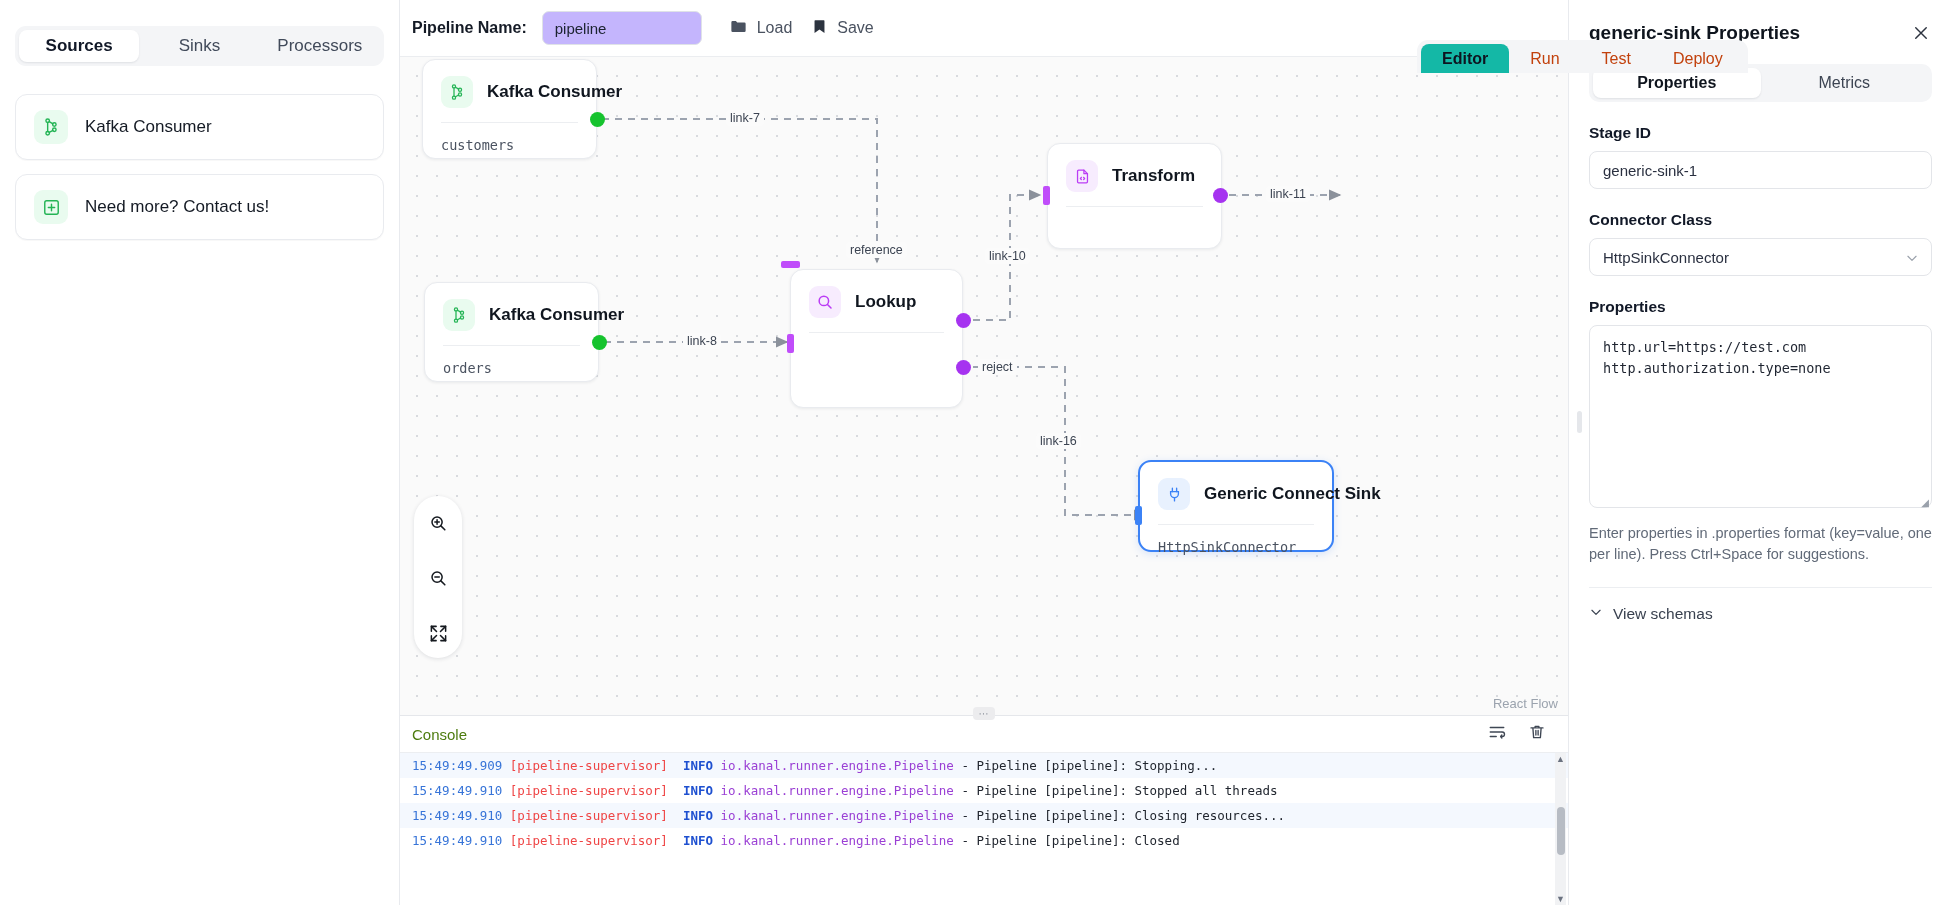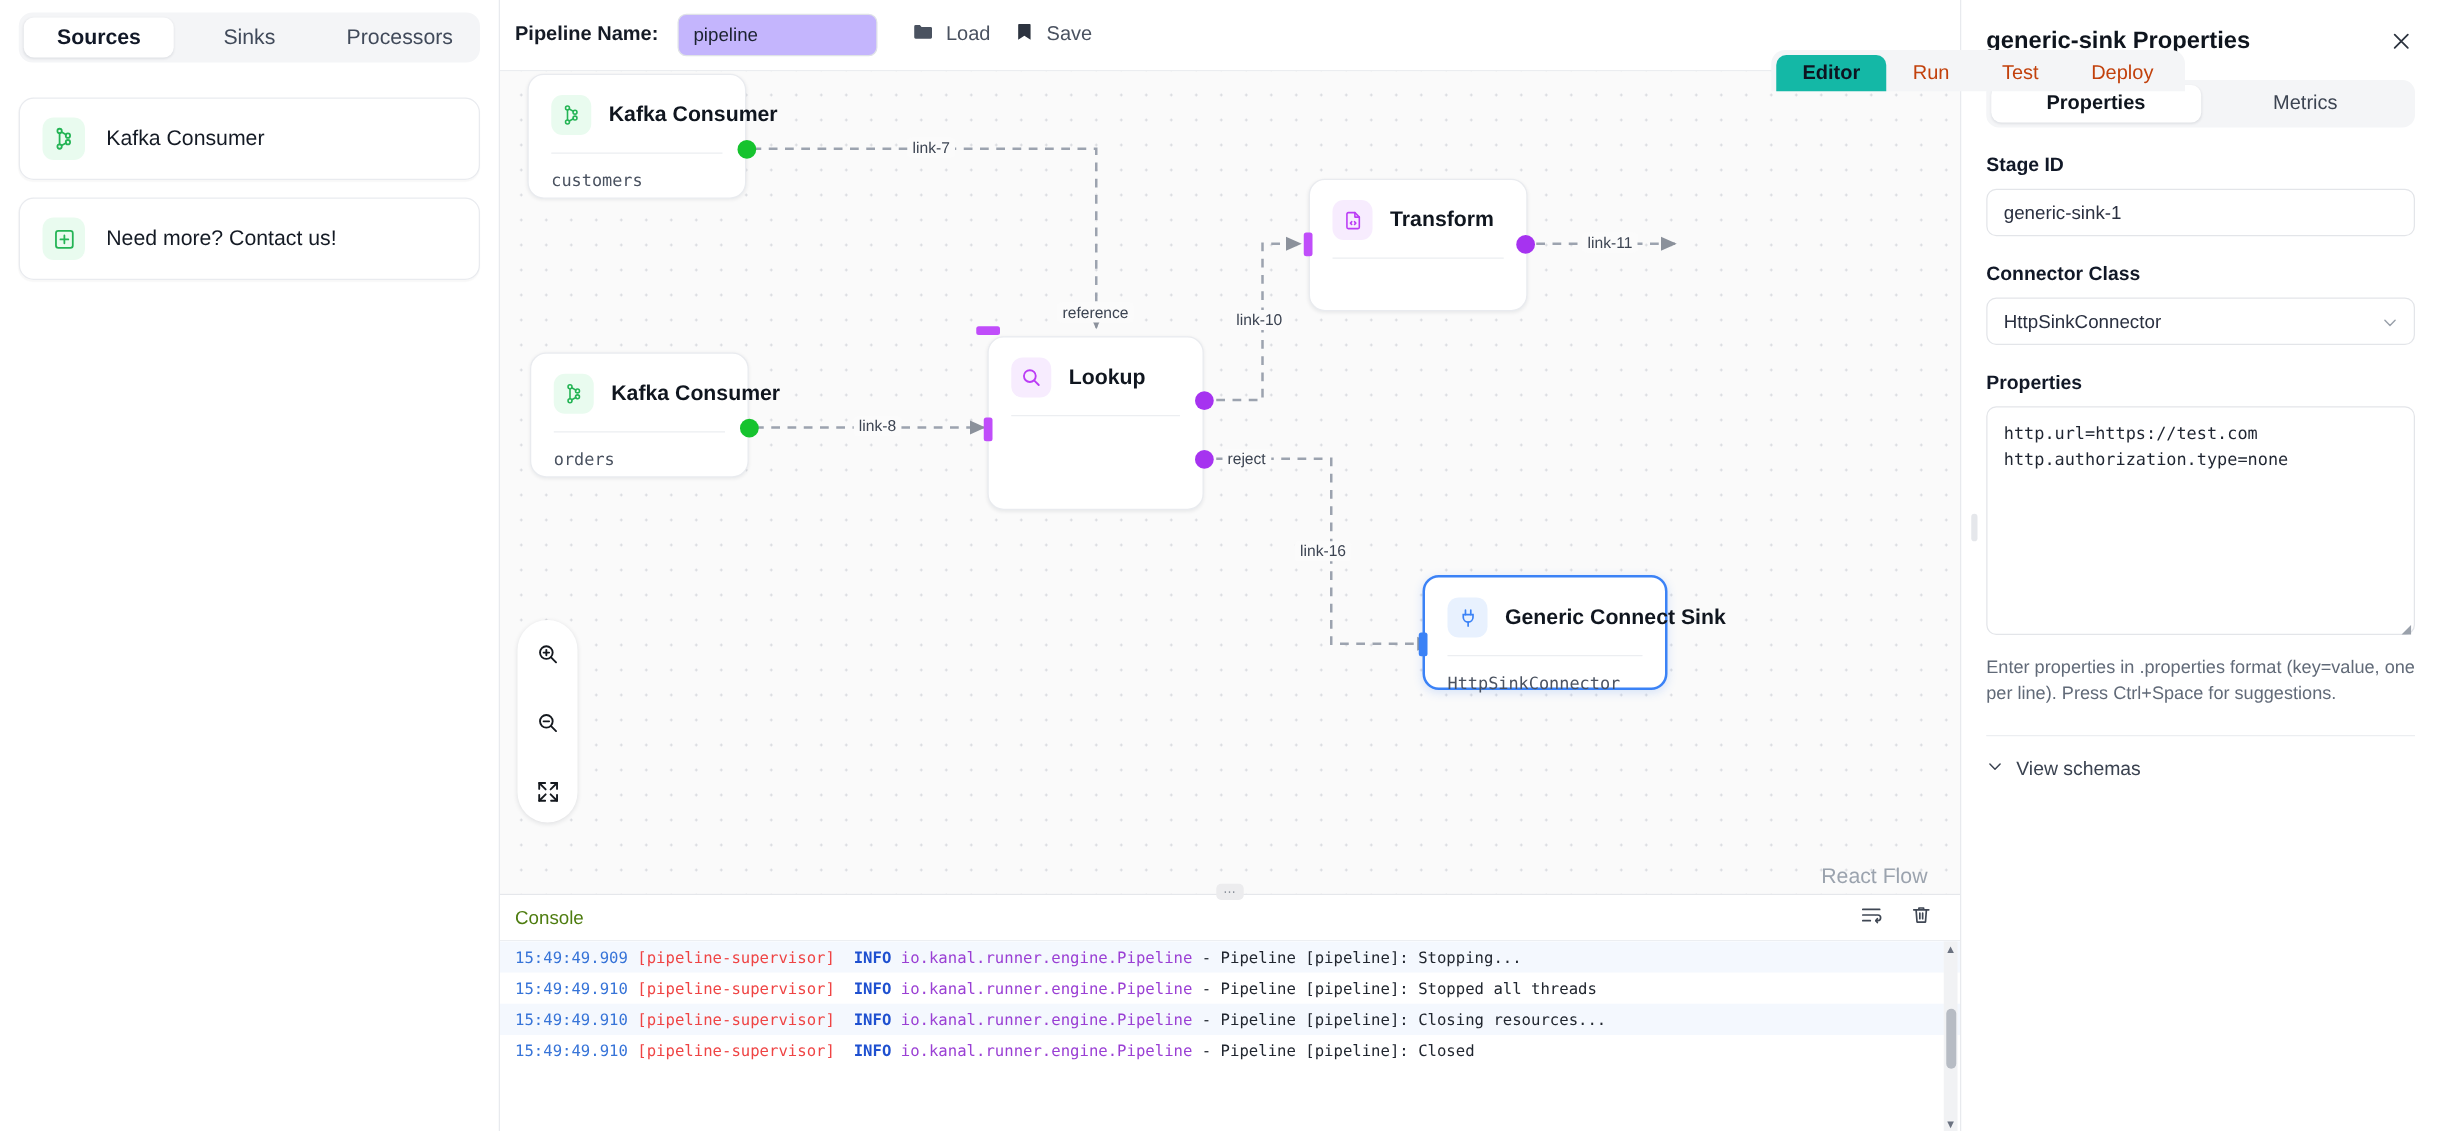--- a/index.html
+++ b/index.html
@@ -10,21 +10,21 @@
     color: #1f2937;
     overflow: hidden;
   }
   .app { position: relative; width: 1952px; height: 905px; display: flex; }
 
   
   .palette {
     width: 400px; height: 905px;
     background: #ffffff;
     border-right: 1px solid #e8eaee;
-    padding: 10px 15px 0 15px;
+    padding: 26px 15px 0 15px;
     flex: 0 0 400px;
   }
   .palette-tabs {
     display: flex;
     background: #f4f5f7;
     border-radius: 11px;
     padding: 4px;
     height: 40px;
     align-items: stretch;
   }
@@ -175,22 +175,22 @@
     width: 48px;
     background: #fff;
     border-radius: 24px;
     box-shadow: 0 1px 4px rgba(16,24,40,.12);
     display: flex; flex-direction: column; align-items: center;
     padding: 14px 0 12px 0; gap: 29px;
     z-index: 6;
   }
   .ctrl-btn { width: 26px; height: 26px; display: flex; align-items: center; justify-content: center; cursor: pointer; }
   .attribution {
-    position: absolute; right: 26px; bottom: 4px;
-    font-size: 17px; color: #9ba3ae; z-index: 6;
+    position: absolute; right: 10px; bottom: 4px;
+    font-size: 13px; color: #9ba3ae; z-index: 6;
   }
 
   
   .console-panel {
     flex: 0 0 190px; height: 190px;
     background: #fff;
     border-top: 1px solid #e5e7eb;
     position: relative;
     display: flex; flex-direction: column;
   }

